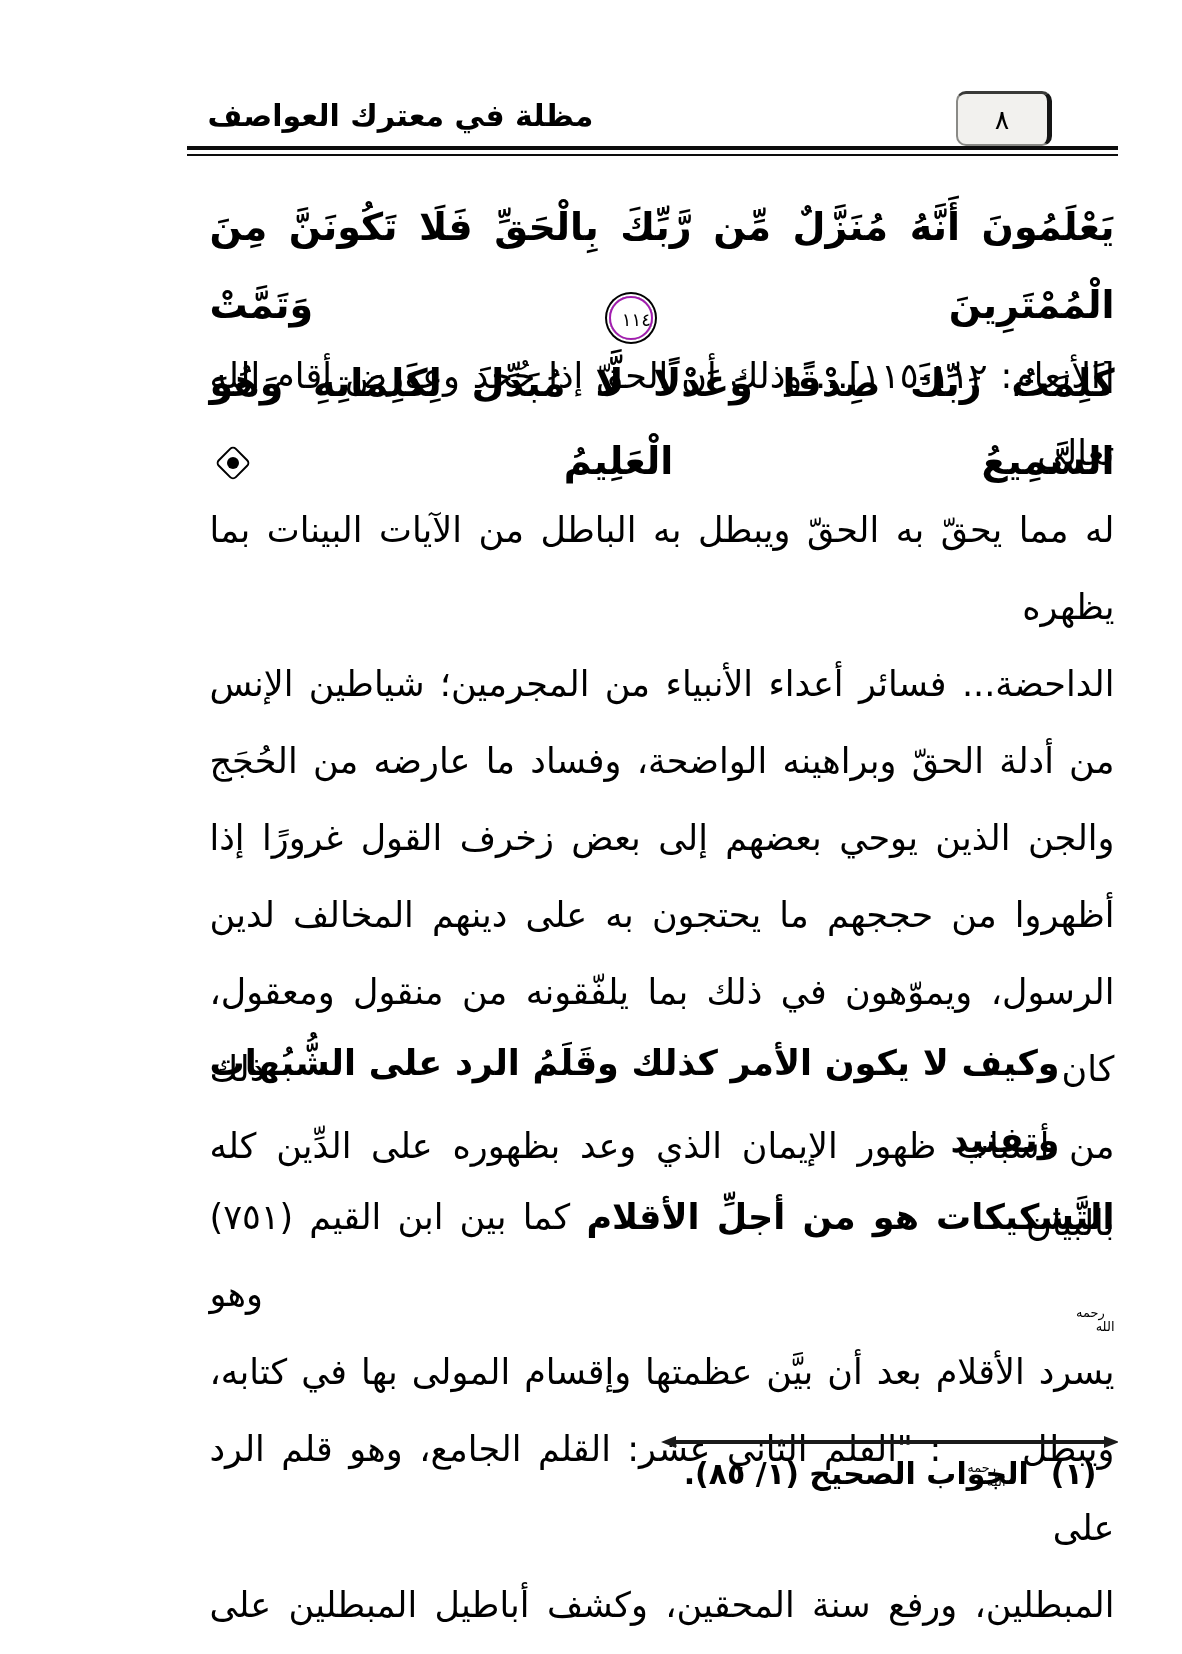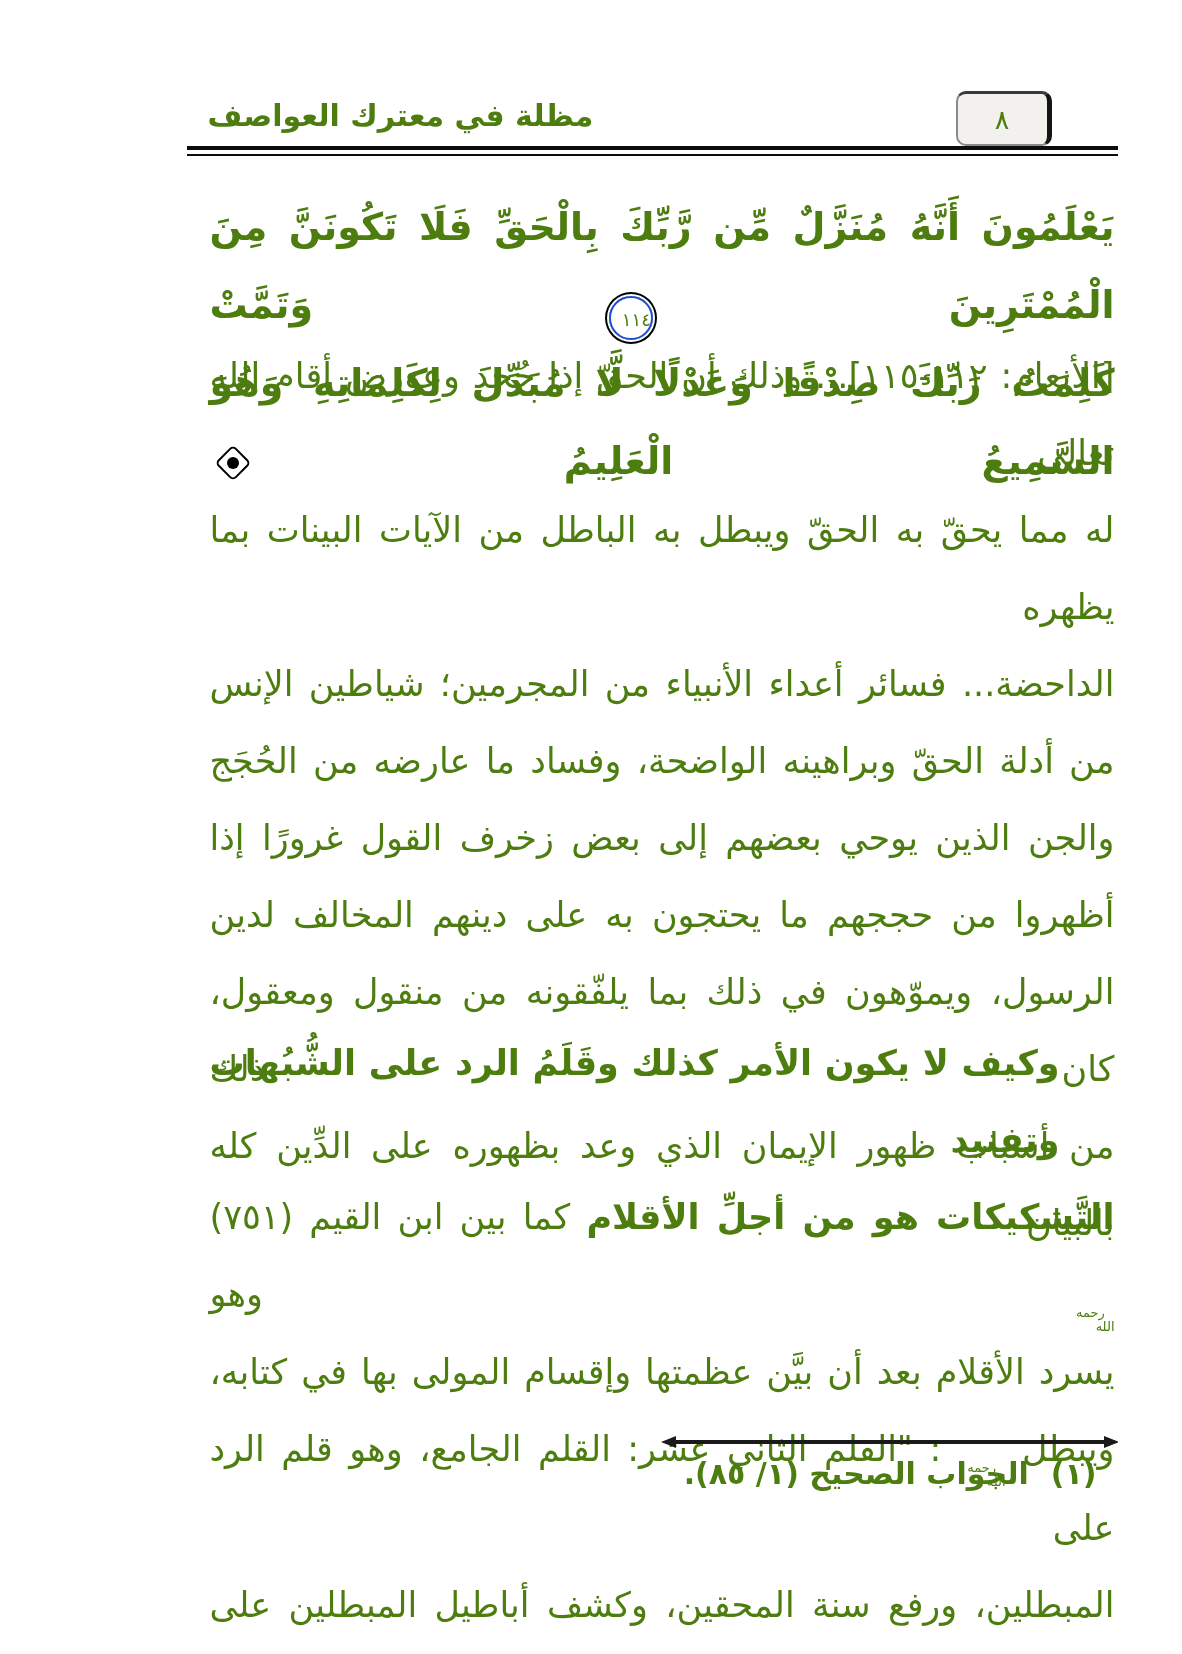--- a/index.html
+++ b/index.html
@@ -1,18 +1,18 @@
 <!DOCTYPE html>
 <html lang="ar" dir="rtl"><head>
 <meta charset="utf-8">
 <style>
   html,body { margin:0; padding:0; background:#ffffff; }
   .page {
     position:relative; width:1053px; height:1654px; margin:0 auto;
-    background:#ffffff; color:#4d7c0f;
+    background:#ffffff; color:#000000;
     font-family:"DejaVu Sans", sans-serif;
     direction:rtl; overflow:hidden;
   }
 
   
   .header-title {
     position:absolute; top:98px; left:143px;
     font-size:30px; font-weight:bold; white-space:nowrap;
   }
   .page-number-box {
@@ -26,21 +26,21 @@
   .header-rule-thick { position:absolute; top:146px; left:122px; width:963px; height:4px; background:#0d0d0d; }
   .header-rule-thin  { position:absolute; top:154px; left:122px; width:963px; height:2px; background:#0d0d0d; }
 
   
   .quran {
     position:absolute; top:188px; left:145px; width:905px;
     font-size:38px; font-weight:bold; line-height:78px;
   }
   .qline { text-align:justify; text-align-last:justify; }
   .ayah-circle {
-    display:inline-block; width:44px; height:44px; border:2px solid #1d4ed8;
+    display:inline-block; width:44px; height:44px; border:2px solid #a21caf;
     border-radius:50%; box-shadow:0 0 0 2px #fff, 0 0 0 4px #000;
     text-align:center; line-height:44px; font-size:18px; font-weight:normal;
     vertical-align:-8px; margin:0 10px; box-sizing:border-box;
   }
   .rosette {
     display:inline-block; width:22px; height:22px; border:2px solid #000;
     border-radius:5px; transform:rotate(45deg); position:relative;
     vertical-align:-2px; margin:0 10px;
   }
   .rosette::after { content:""; position:absolute; inset:5px; background:#000; border-radius:50%; }

